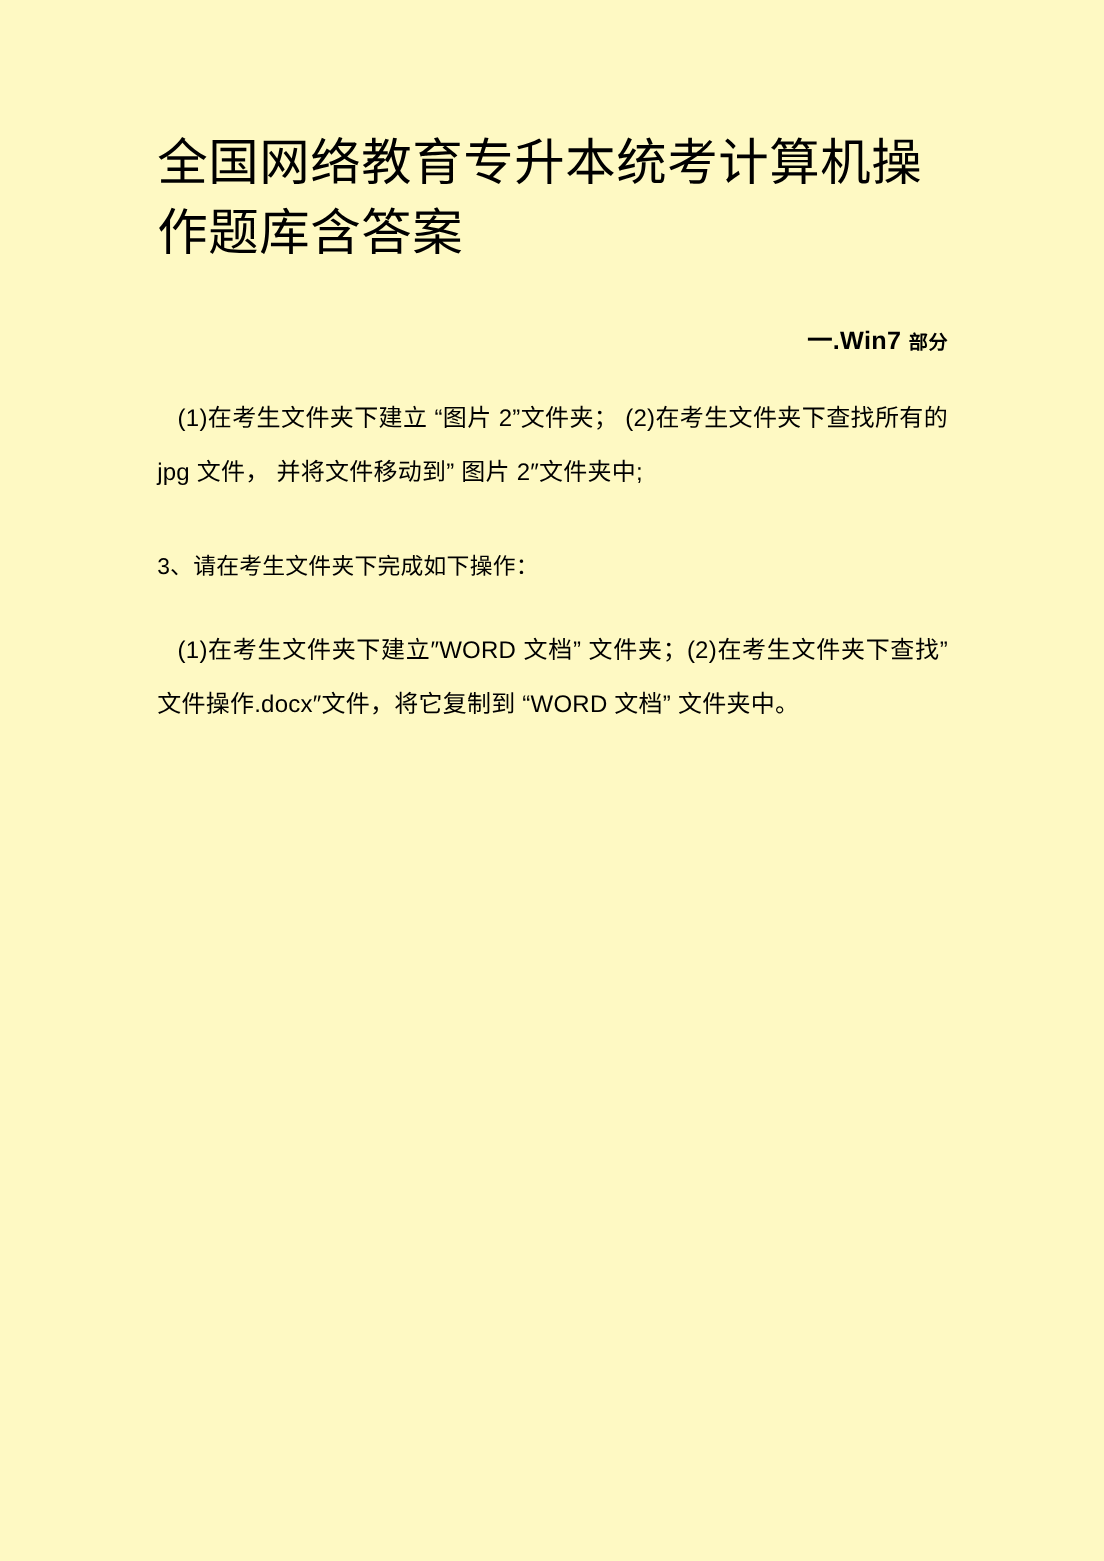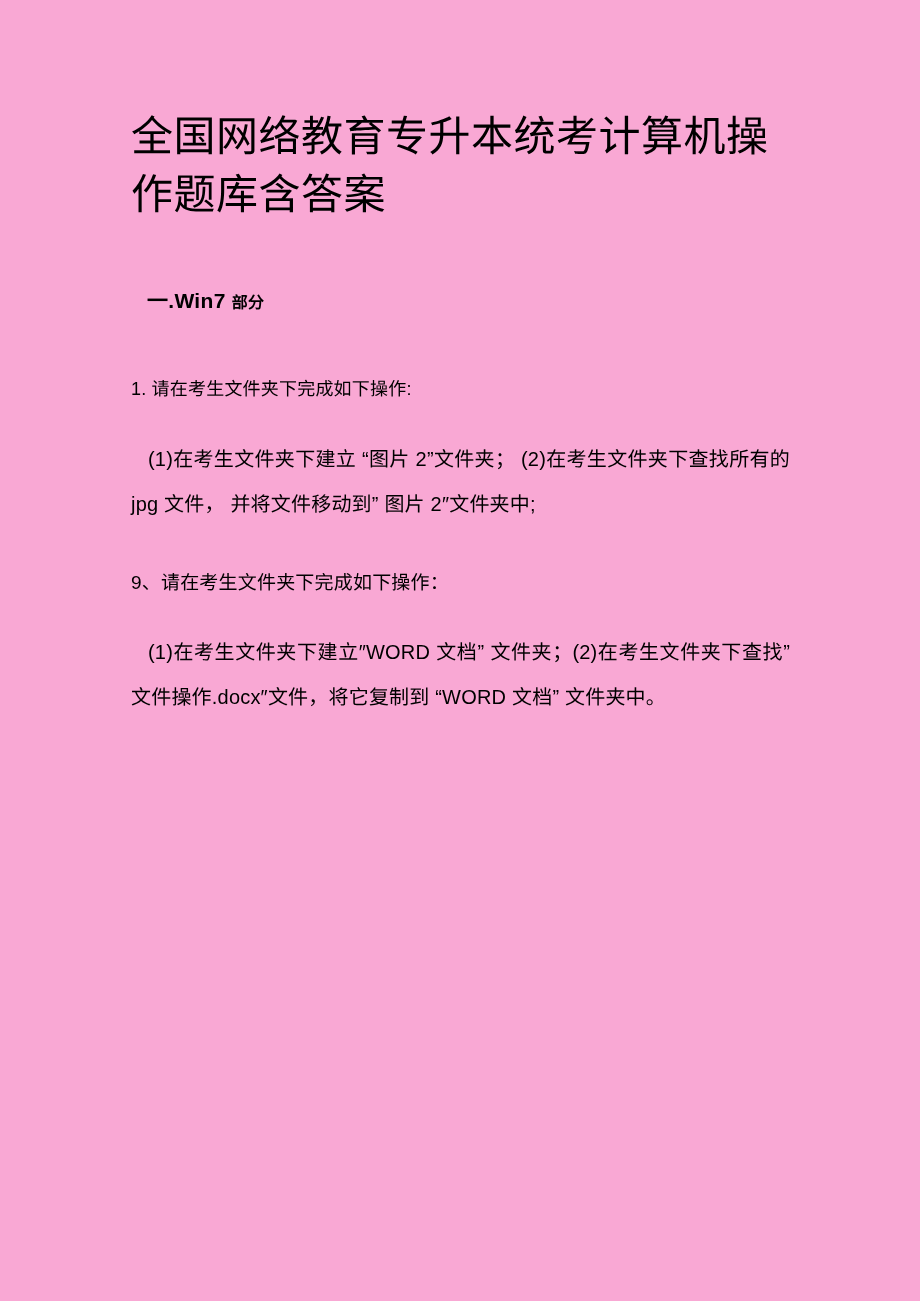--- a/index.html
+++ b/index.html
@@ -17,21 +17,21 @@
     color: #000000;
     -webkit-font-smoothing: antialiased;
   }
 
   .page {
     position: absolute;
     left: 0;
     top: 0;
     width: 920px;
     height: 1301px;
-    background: #f9a8d4;
+    background: #fef9c3;
   }
 
   .content {
     position: absolute;
     left: 131px;
     top: 0;
     width: 659px;
   }
 
   
@@ -42,26 +42,27 @@
     font-weight: 400;
     letter-spacing: 0.5px;
     margin: 0;
     padding-top: 108px;
     text-align: left;
     white-space: normal;
   }
 
   
   .section-heading {
-    margin: 16px;
+    margin: 0;
     padding-top: 46px;
     font-size: 21px;
     line-height: 30px;
     font-weight: 700;
     letter-spacing: 0.3px;
+    text-align: right;
   }
   .section-heading .cn-suffix {
     font-size: 16px;
     font-weight: 700;
   }
 
   
   .para {
     margin: 0;
     font-size: 20px;
@@ -95,24 +96,23 @@
 <div class="page">
   <div class="content">
 
     <h1 class="doc-title">全国网络教育专升本统考计算机操作题库含答案</h1>
 
     <h2 class="section-heading">
       <span>一.</span><span>Win7</span>
       <span class="cn-suffix">部分</span>
     </h2>
 
-    <p class="para q-num">1. 请在考生文件夹下完成如下操作:</p>
 
     <p class="para indented">(1)在考生文件夹下建立 “图片 2”文件夹； (2)在考生文件夹下查找所有的 jpg 文件， 并将文件移动到” 图片 2″文件夹中;</p>
 
 
 
-    <p class="para q-num-2">9、请在考生文件夹下完成如下操作：</p>
+    <p class="para q-num-2">3、请在考生文件夹下完成如下操作：</p>
 
     <p class="para indented">(1)在考生文件夹下建立″WORD 文档” 文件夹；(2)在考生文件夹下查找” 文件操作.docx″文件，将它复制到 “WORD 文档” 文件夹中。</p>
 
   </div>
 </div>
 
 </body></html>

